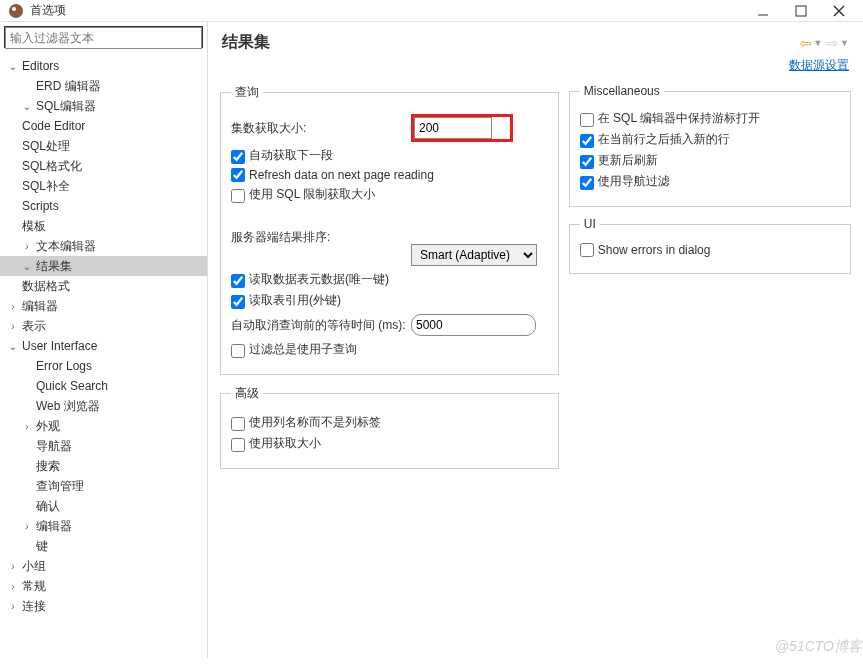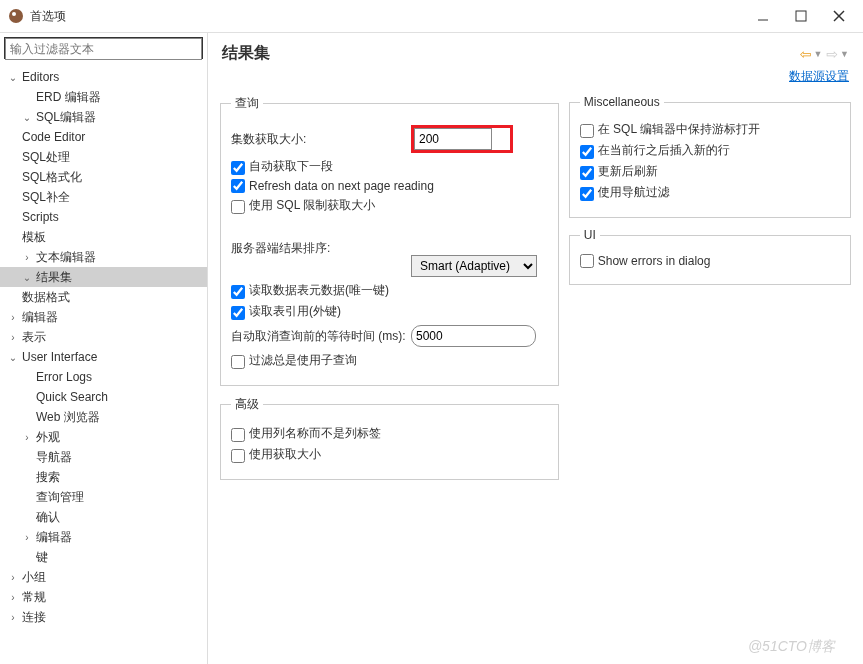--- a/index.html
+++ b/index.html
@@ -1,17 +1,17 @@
 <!DOCTYPE html>
 <html><head>
   <meta charset="utf-8">
   <style>
     * { box-sizing: border-box; margin: 0; padding: 0; }
     body { font-family: "Microsoft YaHei", sans-serif; font-size: 12px; color: #333; background: #fff; width: 863px; height: 664px; overflow: hidden; }
-    .titlebar { height: 33px; display: flex; align-items: center; padding: 0 8px; border-bottom: 1px solid #e0e0e0; }
+    .titlebar { height: 22px; display: flex; align-items: center; padding: 0 8px; border-bottom: 1px solid #e0e0e0; }
     .titlebar-icon { width: 16px; height: 16px; margin-right: 6px; }
     .titlebar-title { flex: 1; }
     .win-controls { display: flex; gap: 18px; margin-right: 6px; }
     .win-btn { width: 20px; height: 20px; display: flex; align-items: center; justify-content: center; cursor: pointer; }
     .main { display: flex; height: calc(100% - 28px); }
     .sidebar { width: 208px; border-right: 1px solid #ddd; display: flex; flex-direction: column; }
     .filter-box { margin: 4px; border: 1px solid #333; height: 22px; }
     .filter-box input { width: 100%; height: 100%; border: none; outline: none; padding: 0 4px; font-size: 12px; }
     .tree { flex: 1; overflow: auto; padding-top: 4px; }
     .tree-item { display: flex; align-items: center; height: 20px; padding-left: 6px; cursor: pointer; white-space: nowrap; }
@@ -37,21 +37,21 @@
     .checkbox-row input[type="checkbox"] { width: 14px; height: 14px; }
     input[type="text"] { border: 1px solid #888; height: 22px; padding: 0 4px; font-size: 12px; }
     select { border: 1px solid #888; height: 22px; font-size: 12px; padding: 0 4px; margin-top: 36px; }
     .fetch-size-input { width: 78px; border: 1px solid #888; height: 22px; padding: 0 4px; }
     .fetch-highlight { border: 3px solid #ec1c24; display: inline-block; padding-right: 18px; }
     .wait-input { width: 125px; border-radius: 10px; }
     .sort-select { width: 126px; }
     .nav-arrow { color: #e89d20; font-size: 14px; }
     .nav-arrow.disabled { color: #ccc; }
     .dropdown-caret { font-size: 9px; color: #999; margin-left: -2px; }
-    .watermark { position: absolute; right: 28px; bottom: 8px; color: #d0d0d0; font-size: 14px; font-style: italic; pointer-events: none; }
+    .watermark { position: absolute; right: 1px; bottom: 8px; color: #d0d0d0; font-size: 14px; font-style: italic; pointer-events: none; }
   </style>
 </head>
 <body>
 
 <div class="titlebar">
   <span class="titlebar-icon">
     <svg viewBox="0 0 16 16">
         <circle cx="8" cy="8" r="7" fill="#8b5a3c"></circle>
         <circle cx="6" cy="6" r="2" fill="#fff"></circle>
       </svg>

